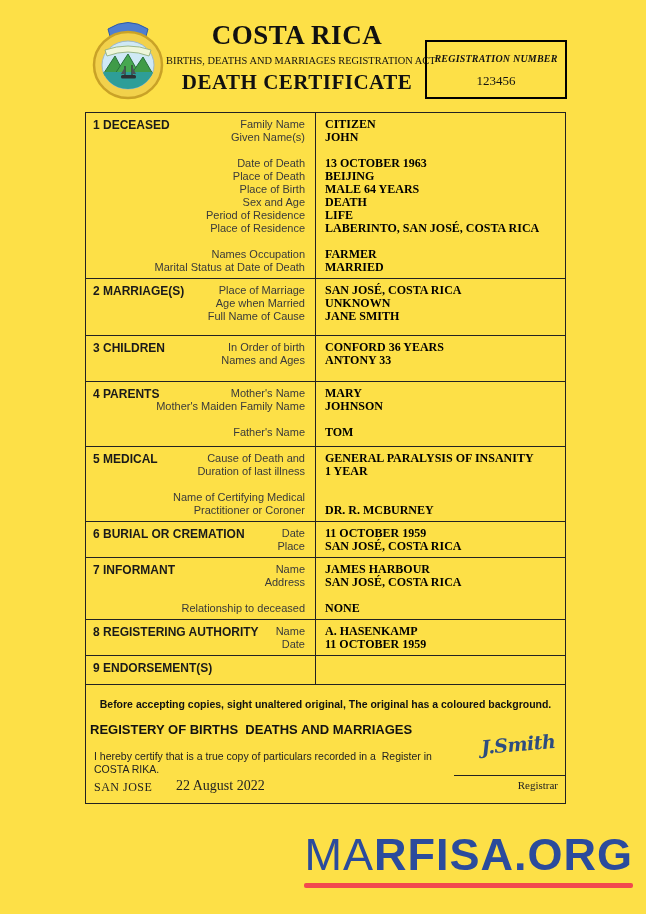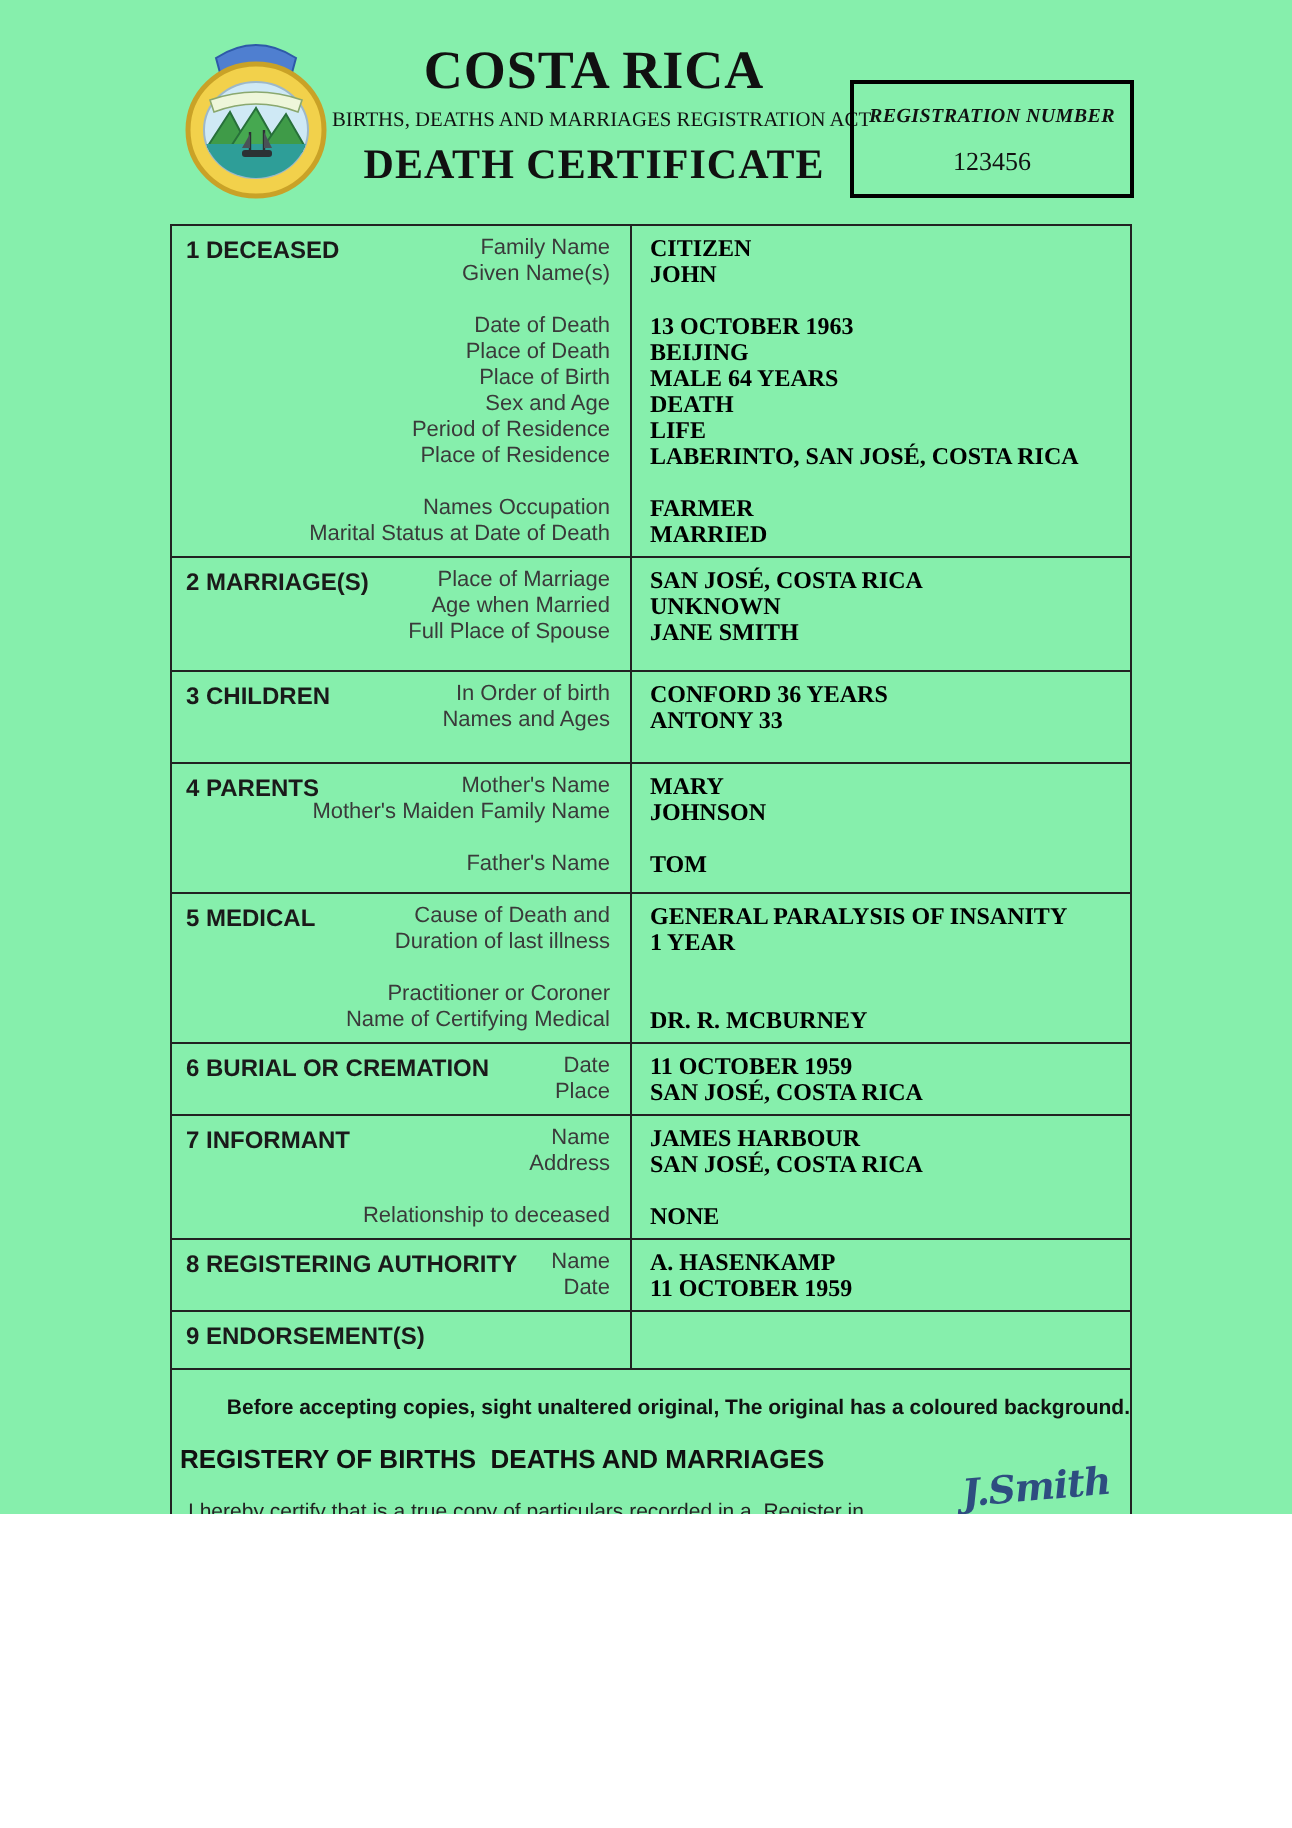--- a/index.html
+++ b/index.html
@@ -1,16 +1,16 @@
 <!DOCTYPE html>
 <html><head>
 <meta charset="utf-8">
 <style>
   html,body{margin:0;padding:0;background:#fff;}
-  .page{position:relative;width:646px;height:757px;background:#86efac;overflow:hidden;
+  .page{position:relative;width:646px;height:914px;background:#fde047;overflow:hidden;
         font-family:"Liberation Sans",sans-serif;color:#111;}
 
   
   .coat{position:absolute;left:88px;top:13px;width:80px;height:88px;}
   .head-center{position:absolute;left:166px;top:20px;width:262px;text-align:center;}
   .country{font-family:"Liberation Serif",serif;font-weight:bold;font-size:27px;letter-spacing:.5px;}
   .act{font-family:"Liberation Serif",serif;font-size:10.4px;margin-top:4px;white-space:nowrap;}
   .doc-title{font-family:"Liberation Serif",serif;font-weight:bold;font-size:21px;margin-top:4px;letter-spacing:.5px;}
   .reg-box{position:absolute;left:425px;top:40px;width:138px;height:55px;border:2px solid #000;text-align:center;box-sizing:content-box;}
   .reg-label{font-family:"Liberation Serif",serif;font-weight:bold;font-size:10px;margin-top:11px;letter-spacing:.2px;font-style:italic;}
@@ -25,21 +25,21 @@
   .labels{padding:5px 10px 4px 0;text-align:right;}
   .values{padding:5px 0 4px 9px;text-align:left;}
   .line{height:13px;line-height:13px;font-size:11px;color:#3a3a3a;white-space:nowrap;}
   .values .line{font-family:"Liberation Serif",serif;font-weight:bold;font-size:12px;color:#000;}
   .sec-0{min-height:157px}.sec-1{min-height:56px}.sec-2{min-height:45px}
   .sec-3{min-height:64px}.sec-4{min-height:71px}.sec-5{min-height:34px}
   .sec-6{min-height:60px}.sec-7{min-height:32px}.sec-8{min-height:28px;border-bottom:1.6px solid #222;}
 
   
   .footer-row{position:relative;height:118px;}
-  .notice{position:absolute;top:13px;left:0;width:100%;text-align:right;font-weight:bold;font-size:10.5px;}
+  .notice{position:absolute;top:13px;left:0;width:100%;text-align:center;font-weight:bold;font-size:10.5px;}
   .registry-title{position:absolute;top:37px;left:4px;font-weight:bold;font-size:13px;white-space:pre;}
   .certify{position:absolute;top:65px;left:8px;width:380px;font-size:10.5px;line-height:12.5px;color:#222;white-space:pre-wrap;}
   .signature{position:absolute;top:48px;right:10px;font-family:"DejaVu Serif",serif;font-style:italic;font-weight:bold;
              font-size:19px;color:#2e4d80;transform:rotate(-5deg);letter-spacing:-.5px;}
   .sig-line{position:absolute;top:90px;right:0;width:111px;border-top:1.5px solid #222;}
   .registrar{position:absolute;top:94px;right:7px;font-family:"Liberation Serif",serif;font-size:11px;color:#222;}
   .place{position:absolute;top:95px;left:8px;font-family:"Liberation Serif",serif;font-size:12px;letter-spacing:.5px;color:#222;}
   .cert-date{position:absolute;top:93px;left:90px;font-family:"Liberation Serif",serif;font-size:14px;color:#222;}
 
   
@@ -126,21 +126,21 @@
               <div class="line">MARRIED</div>
             </div>
           </div>
         </div>
         <div class="sec sec-1">
           <div class="left">
             <div class="sec-heading">2 MARRIAGE(S)</div>
             <div class="labels">
               <div class="line">Place of Marriage</div>
               <div class="line">Age when Married</div>
-              <div class="line">Full Place of Spouse</div>
+              <div class="line">Full Name of Cause</div>
             </div>
           </div>
           <div class="right">
             <div class="values">
               <div class="line">SAN JOSÉ, COSTA RICA</div>
               <div class="line">UNKNOWN</div>
               <div class="line">JANE SMITH</div>
             </div>
           </div>
         </div>
@@ -178,22 +178,22 @@
             </div>
           </div>
         </div>
         <div class="sec sec-4">
           <div class="left">
             <div class="sec-heading">5 MEDICAL</div>
             <div class="labels">
               <div class="line">Cause of Death and</div>
               <div class="line">Duration of last illness</div>
               <div class="line">&nbsp;</div>
+              <div class="line">Name of Certifying Medical</div>
               <div class="line">Practitioner or Coroner</div>
-              <div class="line">Name of Certifying Medical</div>
             </div>
           </div>
           <div class="right">
             <div class="values">
               <div class="line">GENERAL PARALYSIS OF INSANITY</div>
               <div class="line">1 YEAR</div>
               <div class="line">&nbsp;</div>
               <div class="line">&nbsp;</div>
               <div class="line">DR. R. MCBURNEY</div>
             </div>

